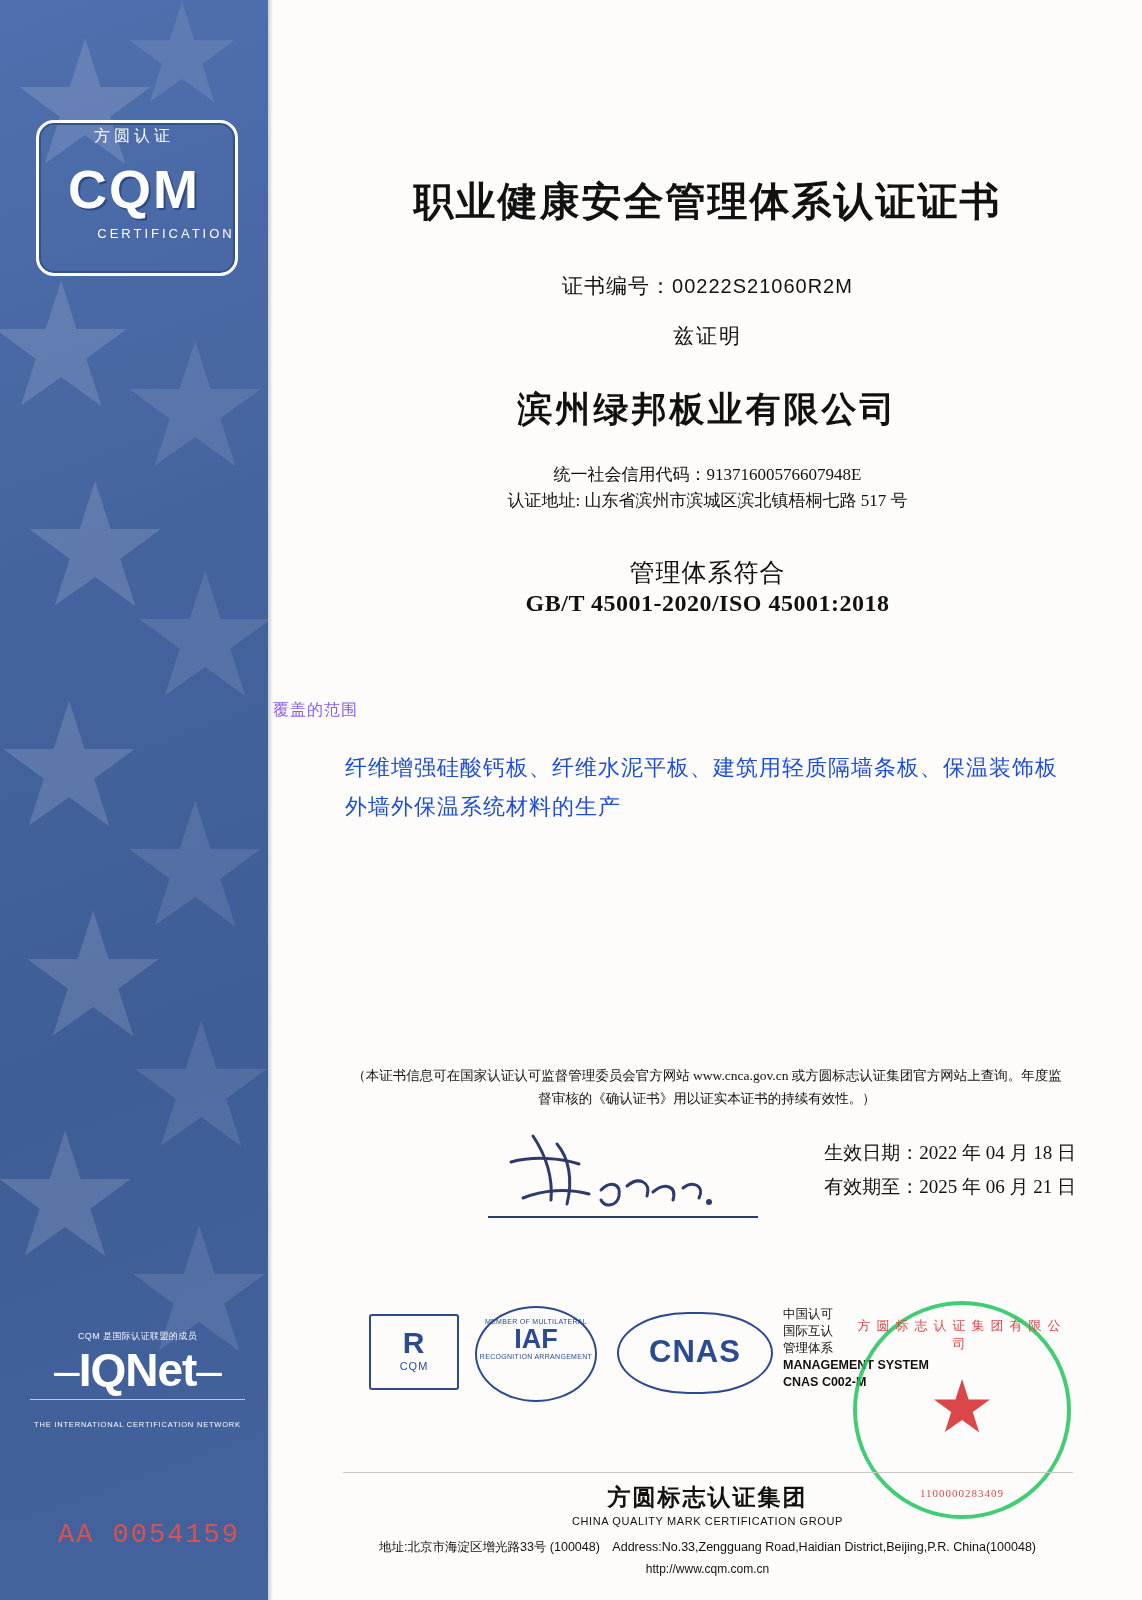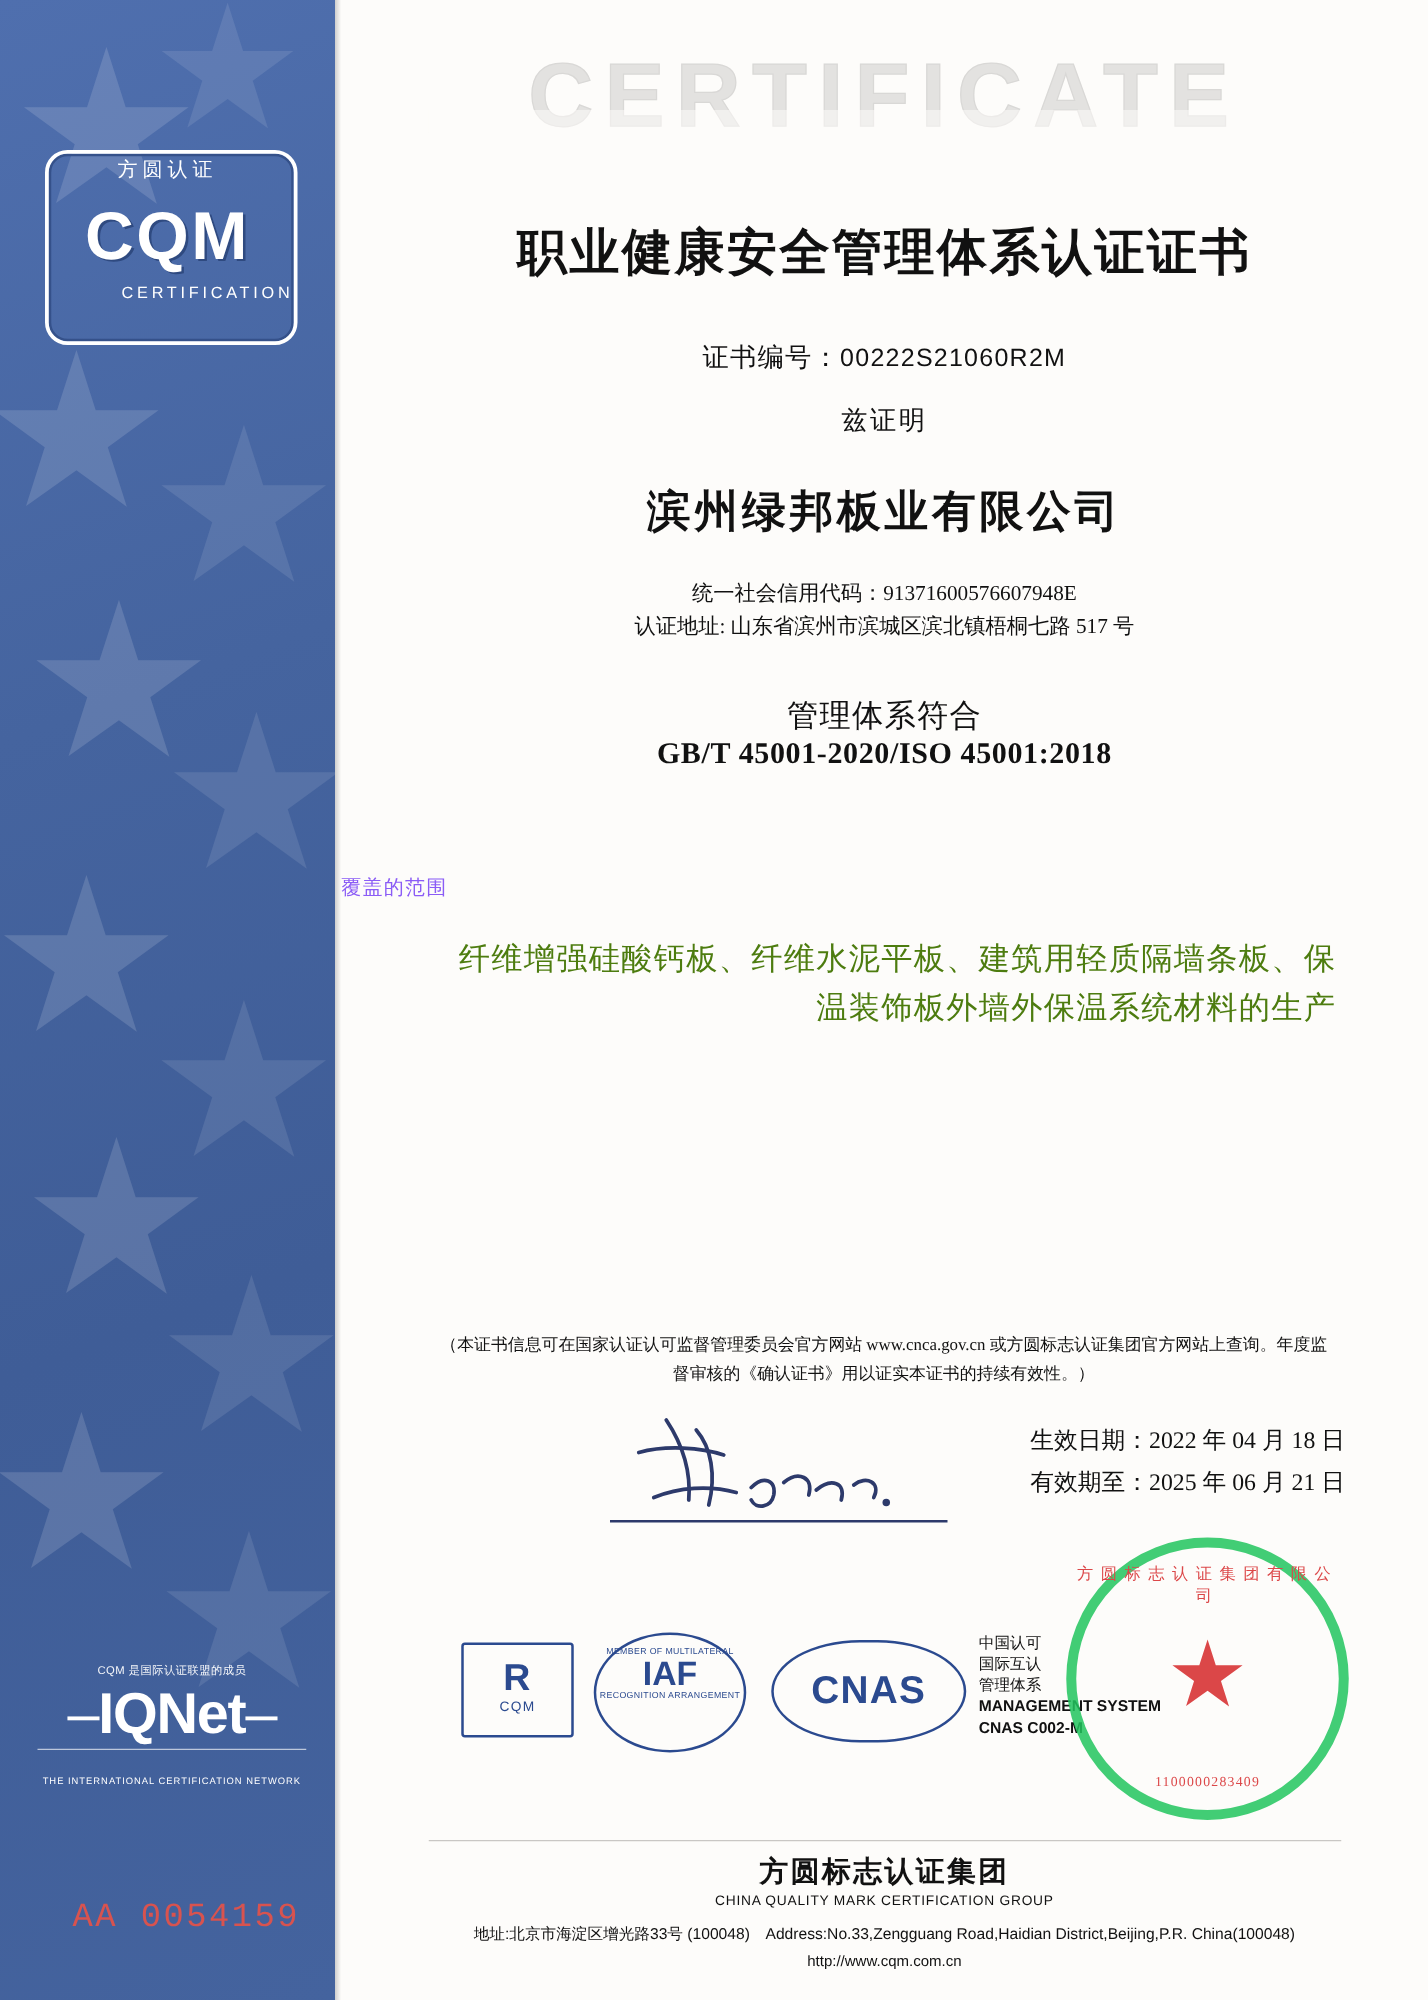--- a/index.html
+++ b/index.html
@@ -112,22 +112,22 @@
   }
   .standard{
     position:absolute;left:0;top:590px;width:869px;text-align:center;
     font-weight:bold;font-size:24px;letter-spacing:.5px;color:#111;
   }
   .scope-label{
     position:absolute;left:0;top:700px;width:869px;text-align:left;
     font-size:16px;letter-spacing:1px;color:#8b5cf6;
   }
   .scope-text{
-    position:absolute;left:72px;top:748px;width:724px;text-align:right;
-    font-size:25px;line-height:39px;letter-spacing:1px;color:#4d7c0f;
+    position:absolute;left:72px;top:748px;width:724px;text-align:left;
+    font-size:22px;line-height:39px;letter-spacing:1px;color:#1d4ed8;
   }
   .note{
     position:absolute;left:78px;top:1064px;width:712px;text-align:center;
     font-size:13.5px;line-height:23px;color:#111;
   }
   .dates{
     position:absolute;right:66px;top:1136px;text-align:left;
     font-size:19px;line-height:34px;color:#111;
   }
   .signature{
@@ -161,22 +161,22 @@
     color:#2b4a8f;font-family:"Liberation Sans",sans-serif;
     font-size:31px;font-weight:bold;text-align:center;line-height:76px;letter-spacing:1px;
   }
   .cnas-text{
     position:absolute;left:414px;top:6px;width:180px;
     font-family:"Liberation Sans",sans-serif;font-size:12.5px;line-height:17px;color:#111;
   }
   .cnas-text .bold{font-weight:bold;}
   
   .seal{
-    position:absolute;left:580px;top:1230px;width:210px;height:210px;
-    border:8px solid #22c55e;border-radius:50%;
+    position:absolute;left:580px;top:1301px;width:210px;height:210px;
+    border:4px solid #22c55e;border-radius:50%;
     color:#d6282a;opacity:.85;
   }
   .seal .star-c{
     position:absolute;left:50%;top:50%;transform:translate(-50%,-55%);
     font-size:64px;line-height:1;color:#d6282a;
   }
   .seal .arc{
     position:absolute;left:0;top:12px;width:210px;text-align:center;
     font-size:13px;letter-spacing:6px;
   }
@@ -230,21 +230,20 @@
     </div>
     <div class="small-bot">THE INTERNATIONAL CERTIFICATION NETWORK</div>
   </div>
 
   <div class="serial">AA 0054159</div>
 </div>
 <div class="band-edge"></div>
 
 <div class="page">
 
-  <div class="watermark">CERTIFICATE</div>
 
   <div class="title">职业健康安全管理体系认证证书</div>
 
   <div class="cert-no">
     <span>证书编号：</span><span class="num">00222S21060R2M</span>
   </div>
 
   <div class="hereby">兹证明</div>
 
   <div class="company">滨州绿邦板业有限公司</div>

